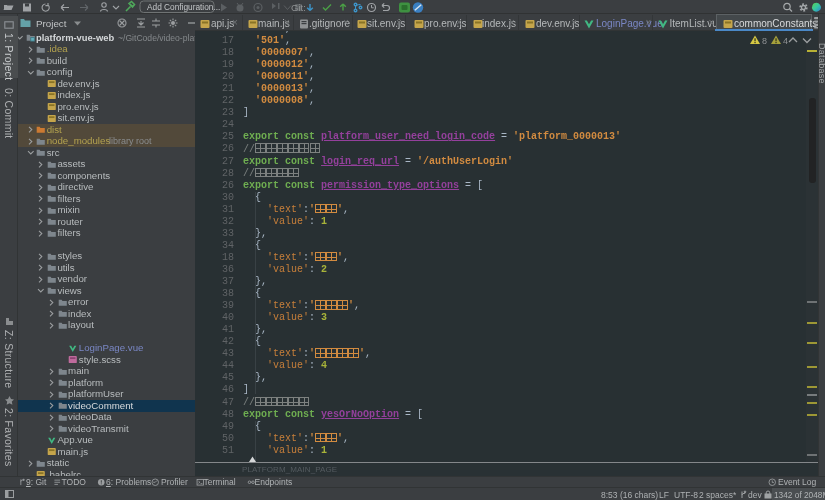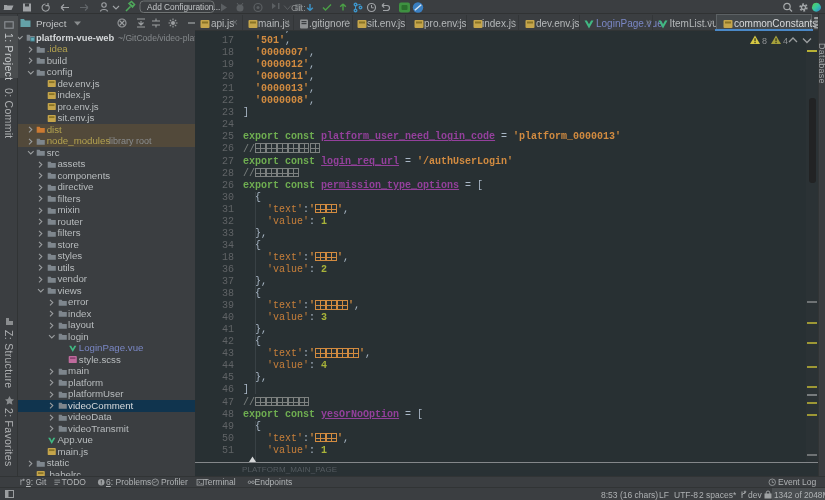--- a/index.html
+++ b/index.html
@@ -276,29 +276,20 @@
       </div>
       <div class="trow" style="top:196.5px">
         <svg class="chev" style="left:19.4px">
           <path d="M2 0.8 L4.8 3.6 L2 6.4" stroke="#9b9ea0" stroke-width="1.1" fill="none"></path>
         </svg>
         <svg class="ticon" style="left:28.9px" viewBox="0 0 10 10">
           <path d="M0.5 8.5 V2 h3.2 l1 1.3 H9.5 V8.5 z" fill="#7e868d"></path>
         </svg>
         <span class="abs" style="left:39.4px;top:-0.5px;color:#b8bcbe">filters</span>
       </div>
-      <div class="trow" style="top:208.0px">
-        <svg class="chev" style="left:19.4px">
-          <path d="M2 0.8 L4.8 3.6 L2 6.4" stroke="#9b9ea0" stroke-width="1.1" fill="none"></path>
-        </svg>
-        <svg class="ticon" style="left:28.9px" viewBox="0 0 10 10">
-          <path d="M0.5 8.5 V2 h3.2 l1 1.3 H9.5 V8.5 z" fill="#7e868d"></path>
-        </svg>
-        <span class="abs" style="left:39.4px;top:-0.5px;color:#b8bcbe">store</span>
-      </div>
       <div class="trow" style="top:219.5px">
         <svg class="chev" style="left:19.4px">
           <path d="M2 0.8 L4.8 3.6 L2 6.4" stroke="#9b9ea0" stroke-width="1.1" fill="none"></path>
         </svg>
         <svg class="ticon" style="left:28.9px" viewBox="0 0 10 10">
           <path d="M0.5 8.5 V2 h3.2 l1 1.3 H9.5 V8.5 z" fill="#7e868d"></path>
         </svg>
         <span class="abs" style="left:39.4px;top:-0.5px;color:#b8bcbe">styles</span>
       </div>
       <div class="trow" style="top:231.0px">
@@ -347,29 +338,20 @@
         <span class="abs" style="left:50.099999999999994px;top:-0.5px;color:#b8bcbe">index</span>
       </div>
       <div class="trow" style="top:288.5px">
         <svg class="chev" style="left:30.099999999999994px">
           <path d="M2 0.8 L4.8 3.6 L2 6.4" stroke="#9b9ea0" stroke-width="1.1" fill="none"></path>
         </svg>
         <svg class="ticon" style="left:39.599999999999994px" viewBox="0 0 10 10">
           <path d="M0.5 8.5 V2 h3.2 l1 1.3 H9.5 V8.5 z" fill="#7e868d"></path>
         </svg>
         <span class="abs" style="left:50.099999999999994px;top:-0.5px;color:#b8bcbe">layout</span>
-      </div>
-      <div class="trow" style="top:300.0px">
-        <svg class="chev" style="left:30.099999999999994px">
-          <path d="M1 2.2 L3.8 5 L6.6 2.2" stroke="#9b9ea0" stroke-width="1.1" fill="none"></path>
-        </svg>
-        <svg class="ticon" style="left:39.599999999999994px" viewBox="0 0 10 10">
-          <path d="M0.5 8.5 V2 h3.2 l1 1.3 H9.5 V8.5 z" fill="#7e868d"></path>
-        </svg>
-        <span class="abs" style="left:50.099999999999994px;top:-0.5px;color:#b8bcbe">login</span>
       </div>
       <div class="trow" style="top:311.5px">
         <svg class="ticon" style="left:50.3px" viewBox="0 0 10 10">
           <path d="M1 2 l4 7 4-7 h-2.2 L5 5.2 3.2 2 z" fill="#41b883"></path>
         </svg>
         <span class="abs" style="left:60.8px;top:-0.5px;color:#7a87c5">LoginPage.vue</span>
       </div>
       <div class="trow" style="top:323.0px">
         <svg class="ticon" style="left:50.3px" viewBox="0 0 10 10">
           <rect x="0.5" y="1" width="9" height="8" rx="1" fill="#bf6b9d"></rect>

